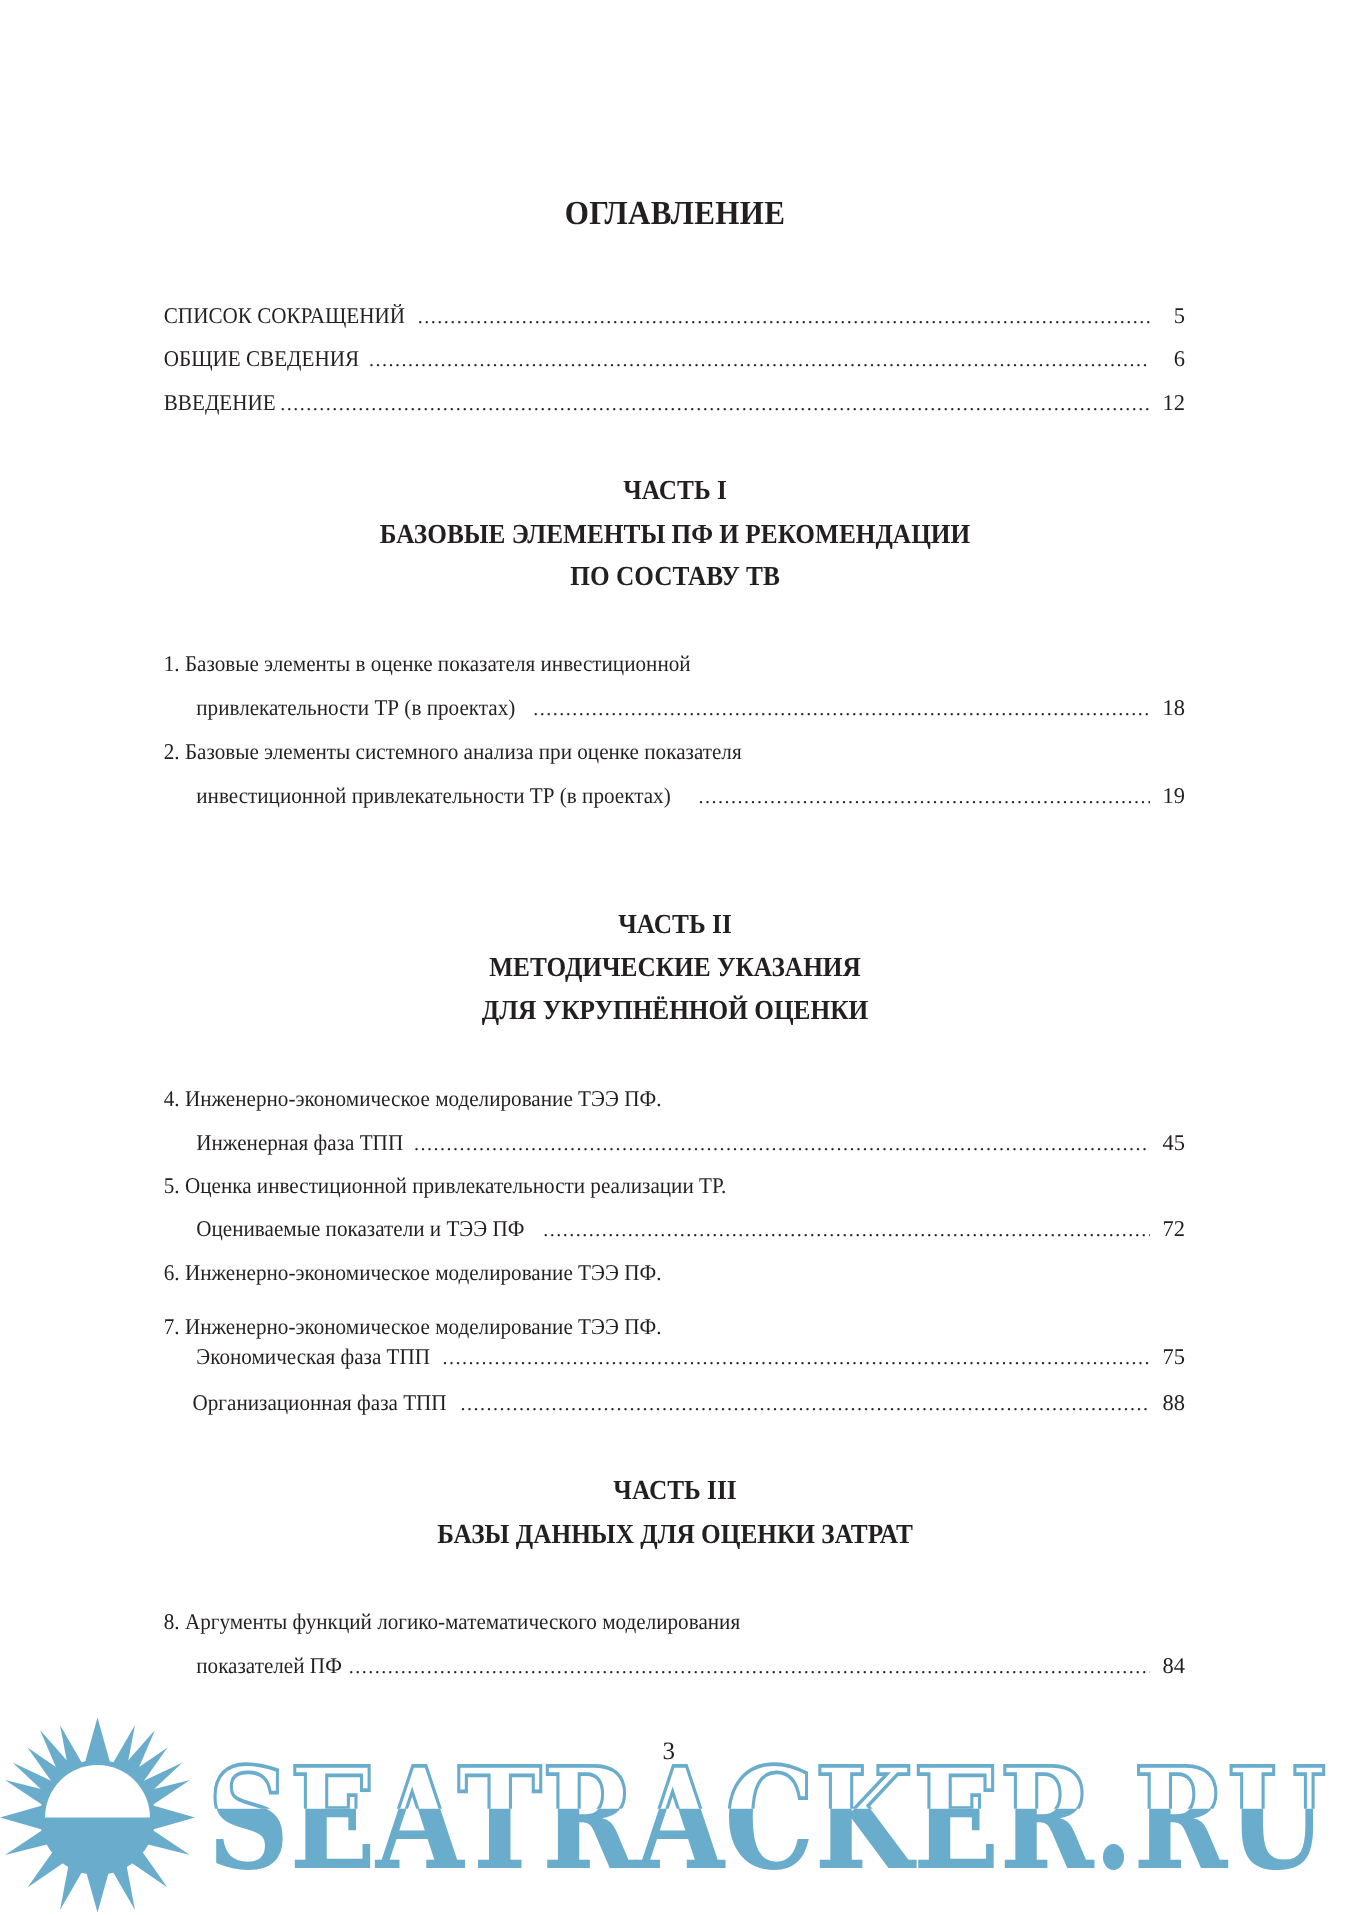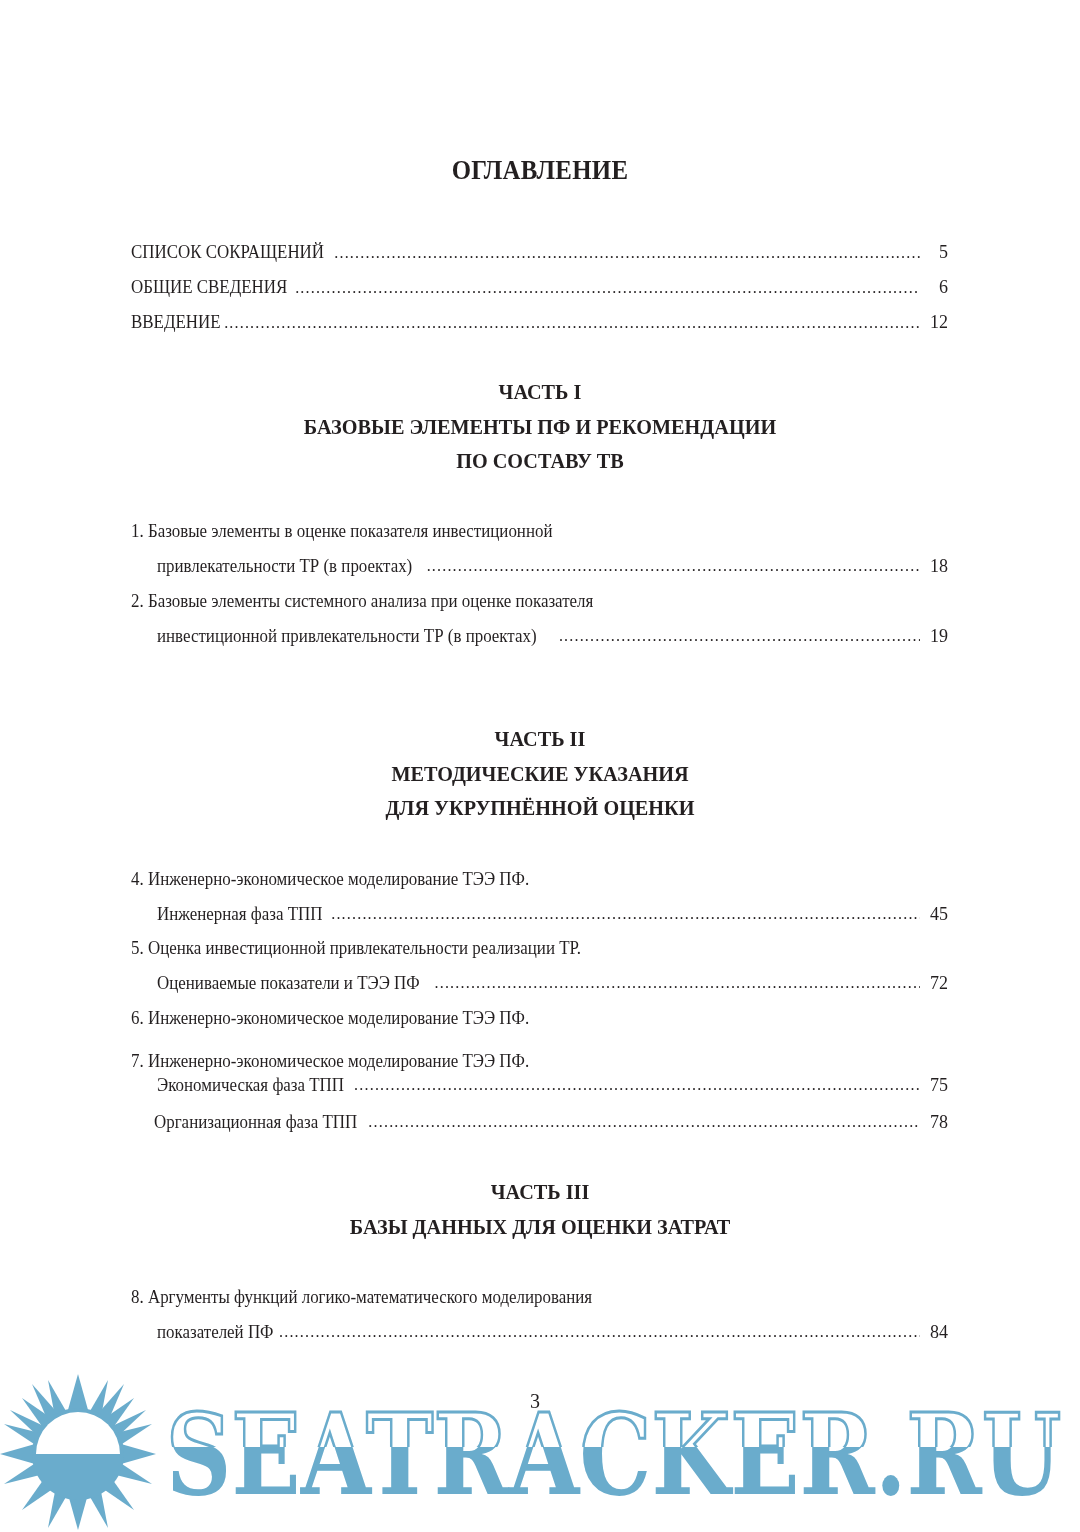--- a/index.html
+++ b/index.html
@@ -17,21 +17,21 @@
   .heading {
     position: absolute; left: 0; width: 1080px; text-align: center;
     font-weight: bold; font-size: 22px; line-height: 34.5px;
     transform: scaleX(0.92); transform-origin: 540px 0;
   }
   .toc-line {
     position: absolute; left: 131px; width: 817px; height: 34px;
     font-size: 18px; line-height: 34px; white-space: nowrap;
     display: flex; align-items: baseline;
   }
-  .toc-line.indent { left: 157px; width: 791px; align-items: center; }
+  .toc-line.indent { left: 157px; width: 791px; }
   .toc-line .txt { flex: 0 0 auto; transform: scaleX(0.94); transform-origin: 0 50%; margin-right: -1%; }
   .toc-line .lead {
     flex: 1 1 auto; overflow: hidden; margin: 0 6px 0 6px;
     color: #231f20; letter-spacing: 1.2px; font-size: 16px;
   }
   .toc-line .lead::before {
     content: "........................................................................................................................................................................................................................................";
   }
   .toc-line .pg { flex: 0 0 auto; text-align: right; min-width: 22px; }
   .page-number {
@@ -120,21 +120,21 @@
     <span class="lead"></span>
     <span class="pg">75</span>
   </div>
   <div class="toc-line plain" style="top:1044px">
     <span class="txt">7. Инженерно-экономическое моделирование ТЭЭ ПФ.</span>
 
   </div>
   <div class="toc-line indent" style="top:1105px; left:154px; width:794px">
     <span class="txt">Организационная фаза ТПП</span>
     <span class="lead"></span>
-    <span class="pg">78</span>
+    <span class="pg">88</span>
   </div>
 
   <div class="heading" style="top:1175px">
     <div>ЧАСТЬ III</div>
     <div>БАЗЫ ДАННЫХ ДЛЯ ОЦЕНКИ ЗАТРАТ</div>
   </div>
 
   <div class="toc-line plain" style="top:1280px">
     <span class="txt">8. Аргументы функций логико-математического моделирования</span>
 

